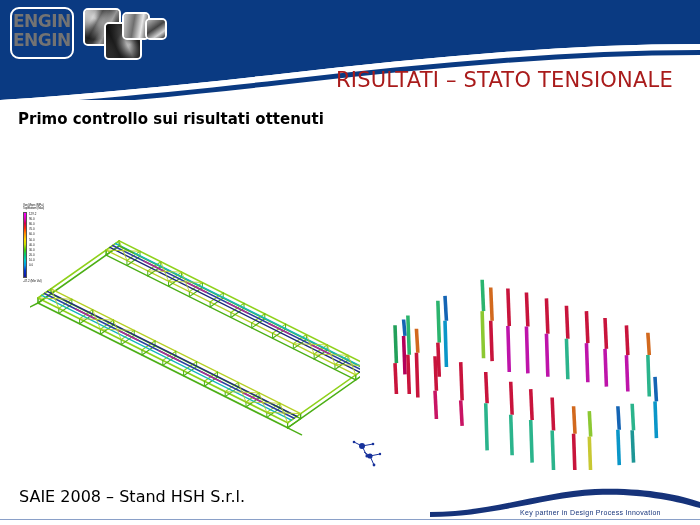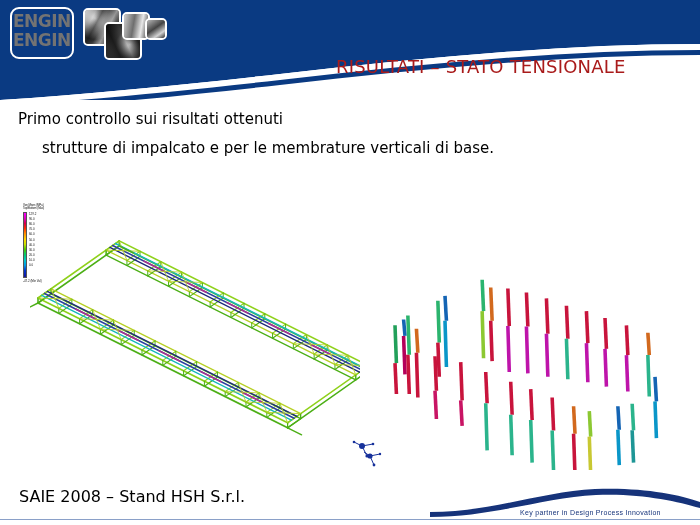--- a/index.html
+++ b/index.html
@@ -79,36 +79,36 @@
   }
   .thumb .noise.v4 {
     background:
       linear-gradient(145deg, #b9b9b9 0%, #444 45%, #d2d2d2 75%, #2a2a2a 100%);
   }
 
   
   #slide-title {
     position: absolute;
     left: 336px;
-    top: 56px;
+    top: 68px;
     width: 360px;
     color: #A91B1B;
     font-family: "DejaVu Sans", sans-serif;
-    font-size: 18px;
+    font-size: 21px;
     letter-spacing: 0.2px;
     white-space: nowrap;
   }
 
   
   #body-heading {
     position: absolute;
     left: 18px;
     top: 110px;
     font-family: "DejaVu Sans", sans-serif;
-    font-weight: normal;
+    font-weight: bold;
     font-size: 15px;
     color: #000000;
   }
   #body-para {
     position: absolute;
     left: 18px;
     top: 138px;
     width: 660px;
     font-family: "DejaVu Sans", sans-serif;
     font-size: 15px;
@@ -249,21 +249,20 @@
     <div class="noise v3"></div>
   </div>
 <div class="thumb" style="left:145px; top:18px; width:22px; height:22px;">
     <div class="noise v4"></div>
   </div>
 
 <div id="slide-title">RISULTATI – STATO TENSIONALE</div>
 
 <div id="body-heading">Primo controllo sui risultati ottenuti</div>
 <div id="body-para">
-  <span class="l2">strutture di impalcato e per le membrature verticali di base.</span>
 </div>
 
 <div id="fem-legend">
   <div id="legend-title"><span>Von Mises (MPa)</span><br><span>Top/Bottom (Max)</span></div>
   <div id="legend-body">
     <div id="legend-bar"></div>
     <div class="legend-ticks">
       <div>129.2</div>
       <div>90.0</div>
       <div>80.0</div>

